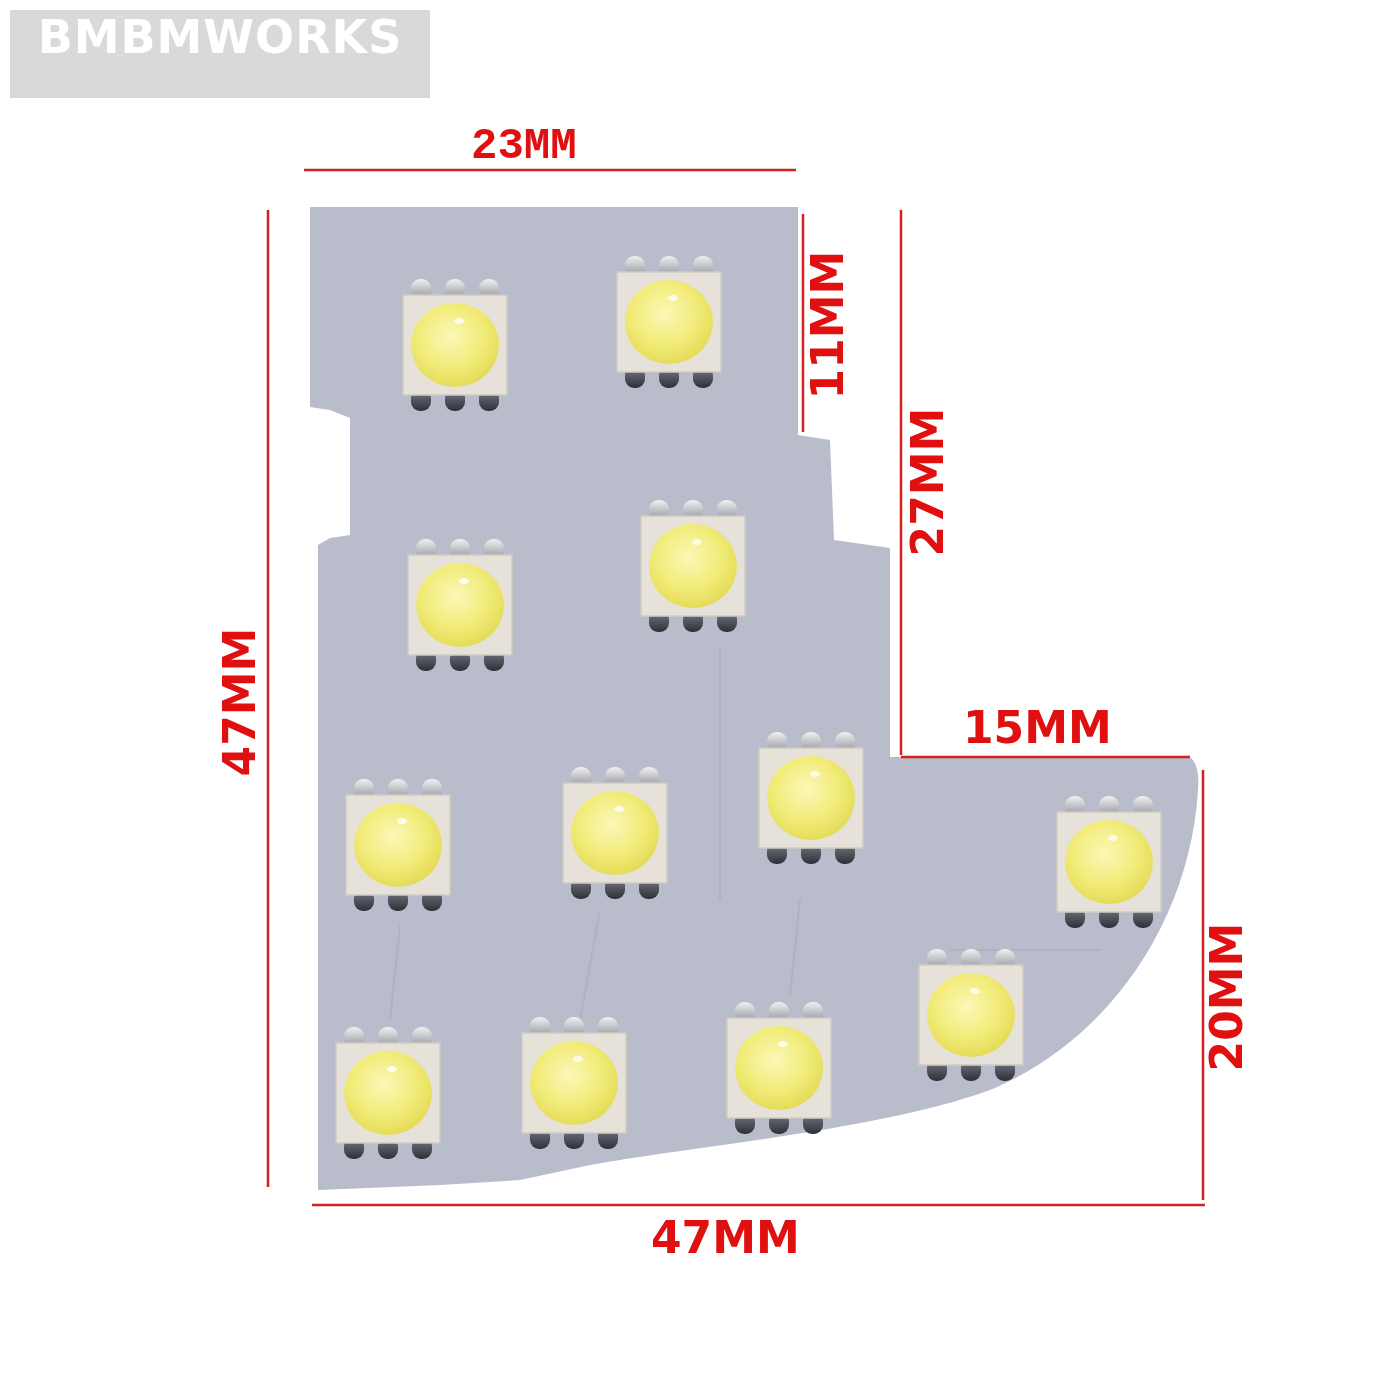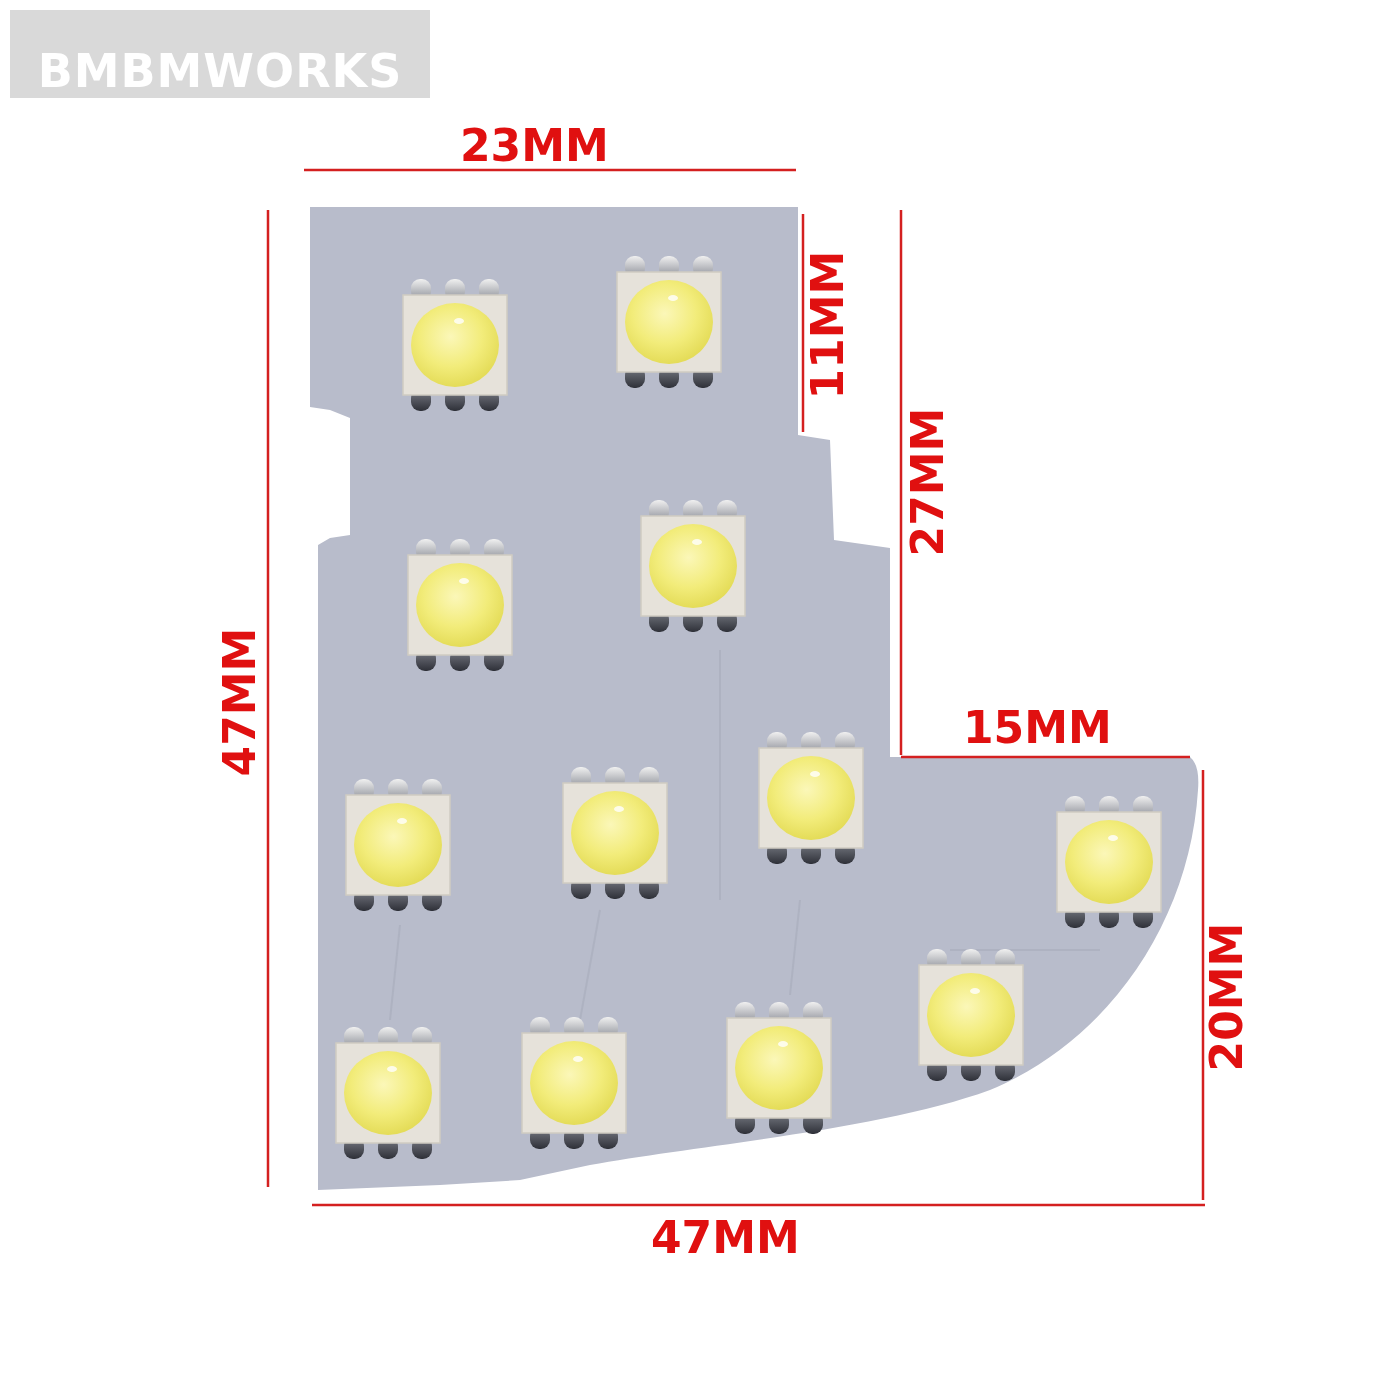--- a/index.html
+++ b/index.html
@@ -1,19 +1,19 @@
 <!DOCTYPE html>
 <html><head>
 <meta charset="utf-8">
 <style>
   html, body { margin: 0; padding: 0; background: #ffffff; }
   body { width: 1400px; height: 1400px; position: relative; overflow: hidden; font-family: "DejaVu Sans", sans-serif; }
   .watermark {
     position: absolute; left: 10px; top: 10px; width: 420px; height: 88px;
-    background: #d9d9d9; display: flex; align-items: flex-end; justify-content: center;
+    background: #d9d9d9; display: flex; align-items: flex-start; justify-content: center;
   }
   .watermark span {
     color: #ffffff; font-family: "DejaVu Sans", sans-serif; font-weight: bold;
     font-size: 46px; letter-spacing: 1px;
   }
   svg.stage { position: absolute; left: 0; top: 0; }
   .dim-label {
     position: absolute; color: #e01010; font-family: "DejaVu Sans", sans-serif;
     font-weight: bold; font-size: 44px; line-height: 1; white-space: nowrap;
   }
@@ -84,20 +84,20 @@
     <line x1="304" y1="170" x2="796" y2="170"></line>
     <line x1="268" y1="210" x2="268" y2="1187"></line>
     <line x1="803" y1="214" x2="803" y2="432"></line>
     <line x1="901" y1="210" x2="901" y2="755"></line>
     <line x1="901" y1="757" x2="1190" y2="757"></line>
     <line x1="1203" y1="770" x2="1203" y2="1200"></line>
     <line x1="312" y1="1205" x2="1205" y2="1205"></line>
   </g>
 </svg>
 
-<div class="dim-label" style="left:460px; top:124px;">23MM</div>
+<div class="dim-label" style="left:471px; top:124px;font-family:Liberation Mono, monospace;">23MM</div>
 <div class="dim-label" style="left:963px; top:706px;">15MM</div>
 <div class="dim-label" style="left:651px; top:1216px;">47MM</div>
 
 <div class="dim-label rot" style="left:753px; top:303px; width:150px; text-align:center;">11MM</div>
 <div class="dim-label rot" style="left:853px; top:460px; width:150px; text-align:center;">27MM</div>
 <div class="dim-label rot" style="left:165px; top:680px; width:150px; text-align:center;">47MM</div>
 <div class="dim-label rot" style="left:1152px; top:975px; width:150px; text-align:center;">20MM</div>
 
 </body></html>

